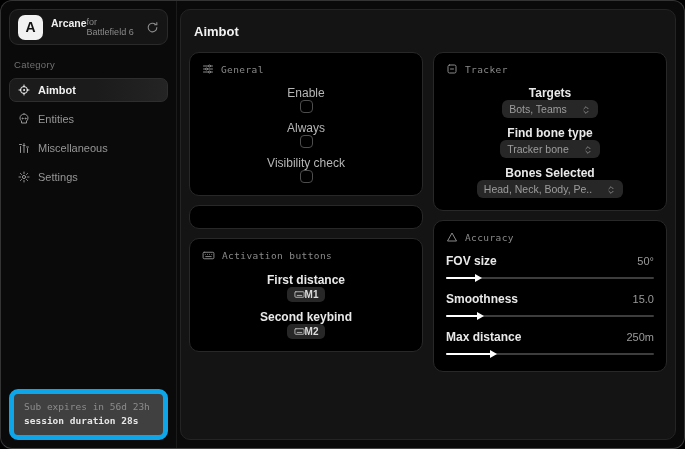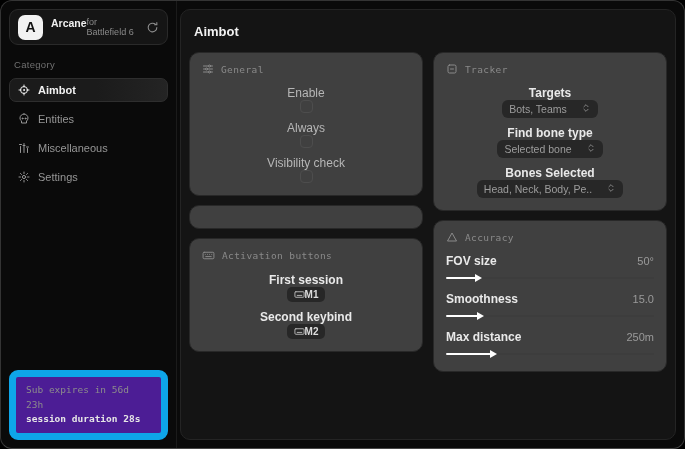--- a/index.html
+++ b/index.html
@@ -48,21 +48,21 @@
     border:1px solid transparent;
   }
   .nav-item svg { flex:0 0 12px; }
   .nav-item.active {
     color:#f2f2f2; font-weight:bold;
     background:linear-gradient(90deg,#1b1b1b 55%, #242424 100%);
     border-color:#2e2e2e;
   }
   .sidebar-footer {
     margin-top:auto;
-    background:#4c1d95; border:7px solid #0ea5e9; border-radius:9px;
+    background:#404040; border:5px solid #0ea5e9; border-radius:9px;
     padding:6px 10px 7px;
     font-family:"DejaVu Sans Mono", monospace;
     line-height:1.5;
   }
   .sf-line1 { font-size:9.5px; color:#8c8c8c; }
   .sf-line2 { font-size:9.5px; color:#e6e6e6; font-weight:bold; }
 
   
   .main {
     flex:1; margin:8px 8px 8px 3px;
@@ -70,21 +70,21 @@
     border:1px solid #242424; border-radius:10px;
     padding:12px 8px 8px;
     overflow:hidden;
   }
   .page-title { font-size:13px; font-weight:bold; color:#f2f2f2; margin:2px 0 13px 5px; }
 
   .columns { display:flex; gap:10px; align-items:flex-start; }
   .col { flex:1; display:flex; flex-direction:column; gap:9px; min-width:0; }
 
   .card {
-    background:#404040; border:1px solid #282828; border-radius:10px;
+    background:#000000; border:1px solid #282828; border-radius:10px;
     padding:10px 12px 12px;
   }
   .card-head {
     display:flex; align-items:center; gap:7px;
     color:#8a8a8a; font-family:"DejaVu Sans Mono", monospace;
     font-size:9.5px; letter-spacing:.4px;
     margin-bottom:11px;
   }
   .row {
     display:flex; align-items:center; justify-content:space-between;
@@ -101,21 +101,21 @@
   .swatch { width:12px; height:12px; border-radius:3.5px; cursor:pointer; }
 
   .keybind {
     display:flex; align-items:center; 
     background:#272727; border-radius:5px; padding:2px 7px;
     font-size:10px; font-weight:bold; color:#dcdcdc; cursor:pointer;
   }
   .keybind svg { color:#bdbdbd; }
 
   .select {
-    display:flex; align-items:flex-start; gap:14px;
+    display:flex; align-items:flex-end; gap:14px;
     background:#272727; border-radius:6px; padding:3px 7px;
     font-size:10.5px; color:#9d9d9d; cursor:pointer;
     max-width:150px; white-space:nowrap;
   }
   .select .sel-value { overflow:hidden; text-overflow:ellipsis; }
   .select svg { flex:0 0 10px; color:#8a8a8a; }
 
   .slider-group { margin-top:9px; }
   .sg-top { display:flex; align-items:center; justify-content:space-between; }
   .sg-label { font-size:12px; color:#e9e9e9; font-weight:bold; }
@@ -240,21 +240,21 @@
           <div class="card-head">
             <span class="icon">
               <svg width="13" height="13" viewBox="0 0 24 24" fill="none" stroke="currentColor" stroke-width="1.8" stroke-linecap="round">
                 <rect x="2" y="6" width="20" height="12" rx="2"></rect>
                 <path d="M6 10h.01M10 10h.01M14 10h.01M18 10h.01M7 14h10"></path>
               </svg>
             </span>
             <span>Activation buttons</span>
           </div>
           <div class="row">
-            <span class="row-label bright">First session</span>
+            <span class="row-label bright">First distance</span>
             <span class="keybind">
               <span class="icon">
                 <svg width="11" height="11" viewBox="0 0 24 24" fill="none" stroke="currentColor" stroke-width="2" stroke-linecap="round">
                   <rect x="2" y="6" width="20" height="12" rx="2"></rect>
                     <path d="M7 14h10"></path>
                 </svg>
               </span>
               <span>M1</span>
             </span>
           </div>
@@ -292,21 +292,21 @@
               <span class="icon">
                 <svg width="10" height="10" viewBox="0 0 24 24" fill="none" stroke="currentColor" stroke-width="2.2" stroke-linecap="round" stroke-linejoin="round">
                   <path d="M7 9l5-5 5 5M7 15l5 5 5-5"></path>
                 </svg>
               </span>
             </span>
           </div>
           <div class="row">
             <span class="row-label bright">Find bone type</span>
             <span class="select">
-              <span class="sel-value">Selected bone</span>
+              <span class="sel-value">Tracker bone</span>
               <span class="icon">
                 <svg width="10" height="10" viewBox="0 0 24 24" fill="none" stroke="currentColor" stroke-width="2.2" stroke-linecap="round" stroke-linejoin="round">
                   <path d="M7 9l5-5 5 5M7 15l5 5 5-5"></path>
                 </svg>
               </span>
             </span>
           </div>
           <div class="row">
             <span class="row-label bright">Bones Selected</span>
             <span class="select">

